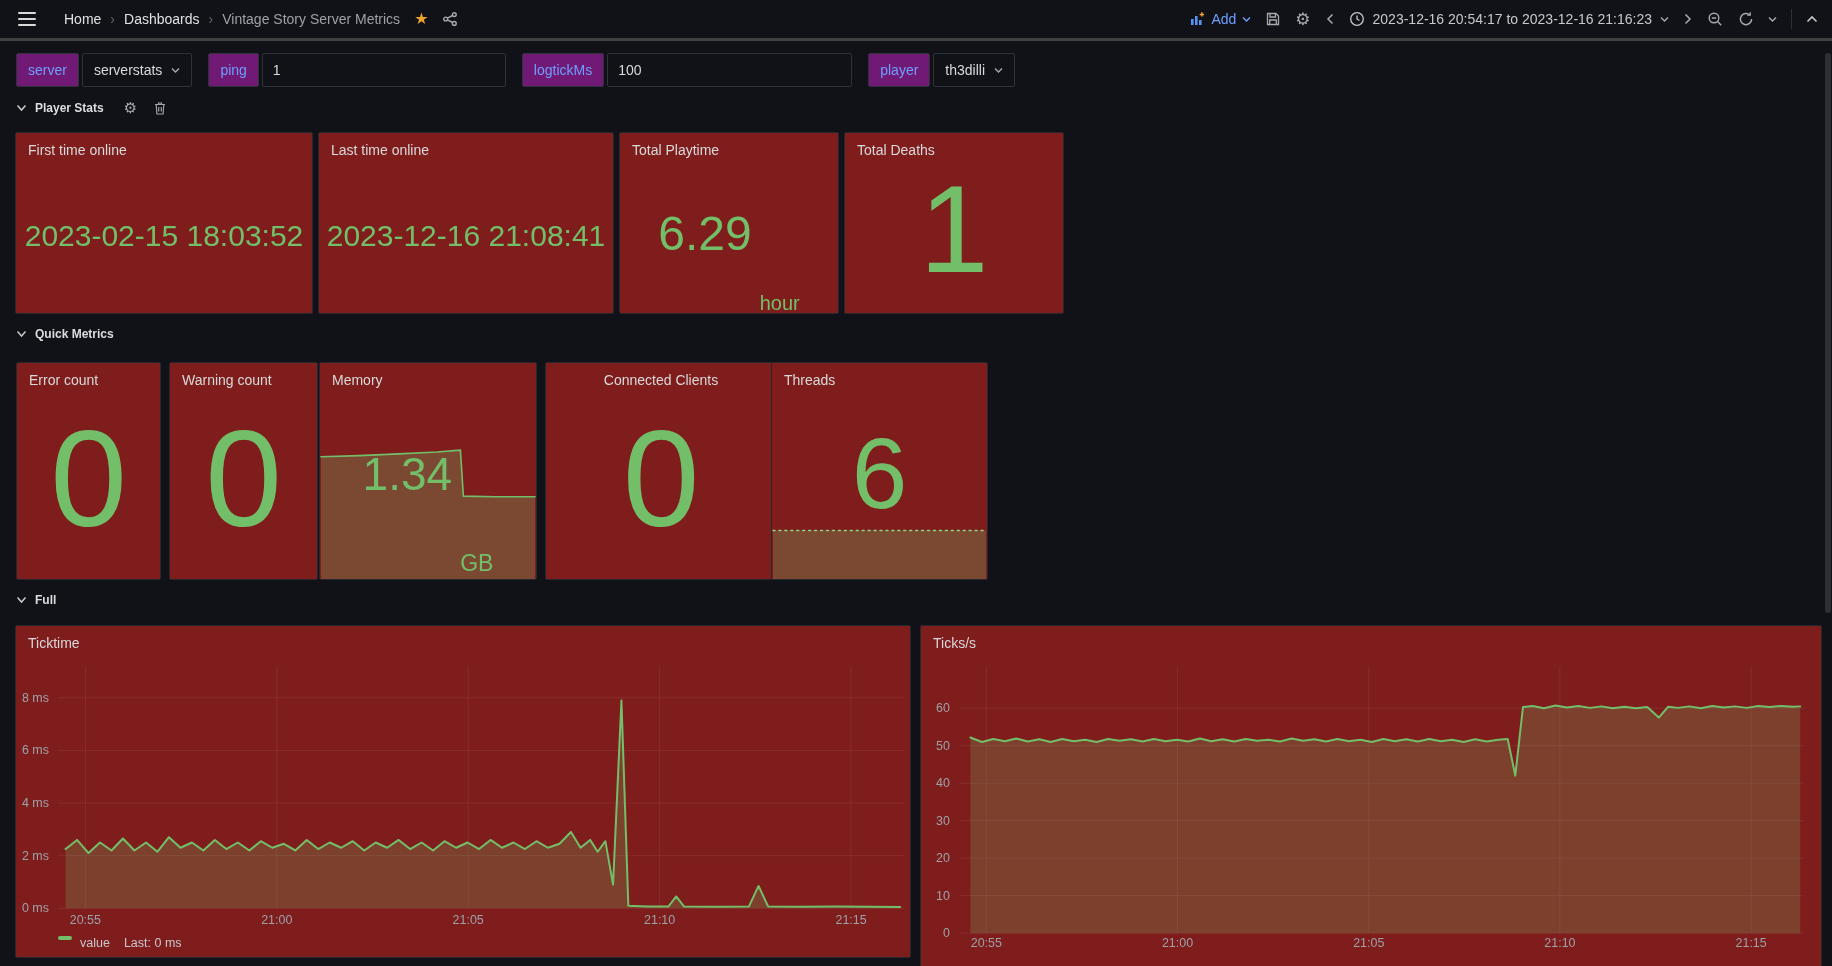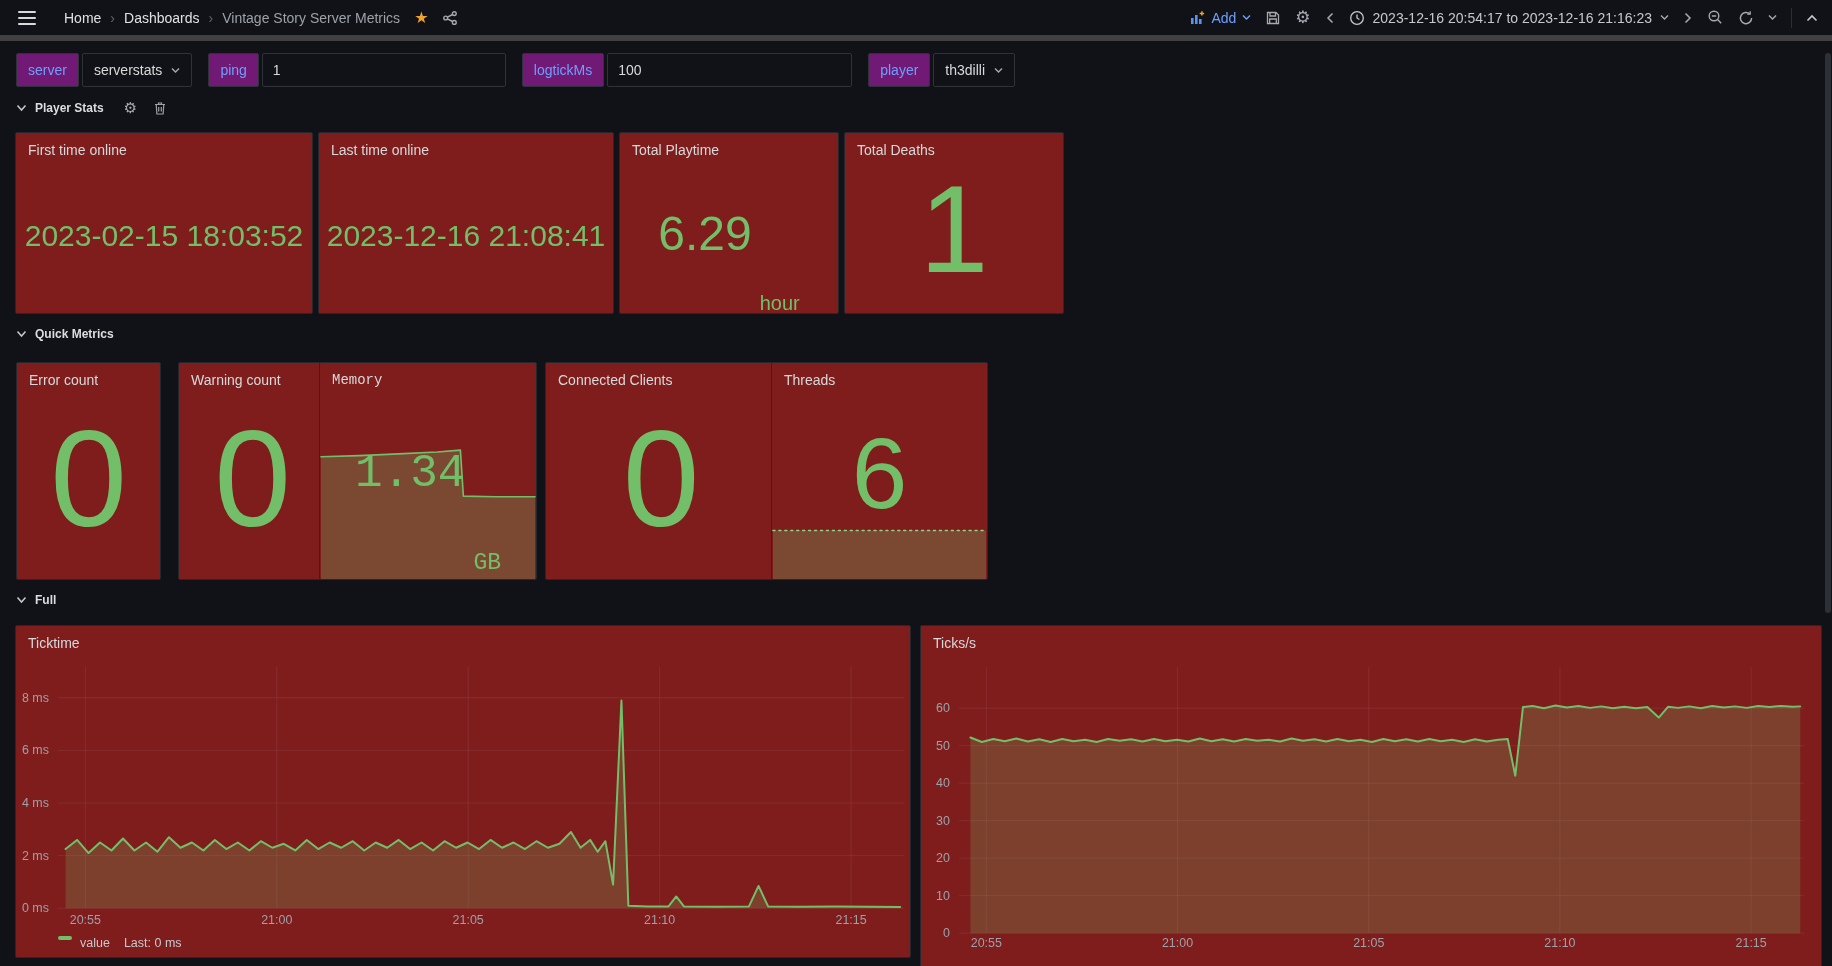--- a/index.html
+++ b/index.html
@@ -1,21 +1,21 @@
 <!DOCTYPE html>
 <html><head>
 <meta charset="utf-8">
 <style>
   html,body{margin:0;padding:0;background:#000;}
   .stage{position:relative;width:1832px;height:966px;overflow:hidden;background:#111217;
          font-family:"Liberation Sans","DejaVu Sans",sans-serif;color:#d8d9da;}
   
   .topnav{position:absolute;left:0;top:0;width:100%;height:41px;box-sizing:border-box;
           display:flex;align-items:center;justify-content:space-between;padding:0 14px;
-          background:#111217;border-bottom:6px solid #404040;}
+          background:#111217;border-bottom:3px solid #404040;}
   .nav-left,.nav-right{display:flex;align-items:center;gap:14px;}
   .menu-btn{display:flex;flex-direction:column;gap:4px;cursor:pointer;padding:4px;}
   .menu-btn span{display:block;width:18px;height:2px;background:#d8d9da;border-radius:1px;}
   .crumbs{display:flex;align-items:center;gap:9px;font-size:14px;margin-left:10px;}
   .crumb{color:#e0e1e3;cursor:pointer;}
   .crumb.current{color:#9da1a8;}
   .crumb-sep{color:#63666d;font-size:14px;}
   .star{color:#eda22e;font-size:16px;line-height:1;cursor:pointer;}
   .icon{display:inline-flex;align-items:center;justify-content:center;color:#a5a9b0;cursor:pointer;}
   .icon svg{display:block;}
@@ -216,36 +216,36 @@
     <svg width="11" height="8" viewBox="0 0 11 8" fill="none" stroke="#c7c8cc" stroke-width="1.5">
         <path d="M1.5 1.5L5.5 6l4-4.5"></path>
       </svg>
     <span class="row-title">Quick Metrics</span>
   </div>
 
   <div class="panel" style="left:16px;top:362px;width:145px;height:218px;">
     <div class="panel-title">Error count</div>
     <div class="stat-value v-zero">0</div>
   </div>
-  <div class="panel" style="left:178px;top:362px;width:149px;height:218px;">
+  <div class="panel" style="left:169px;top:362px;width:149px;height:218px;">
     <div class="panel-title">Warning count</div>
     <div class="stat-value v-zero">0</div>
   </div>
-  <div class="panel" style="left:319px;top:362px;width:218px;height:218px;font-family:Liberation Mono, monospace;">
+  <div class="panel" style="left:319px;top:362px;width:218px;height:218px;">
     <div class="panel-title">Memory</div>
     <svg class="chart-svg" viewBox="0 0 218 218" preserveAspectRatio="none">
         <path d="M1.0 94.7L40.1 93.5L79.2 91.7L118.3 89.8L141.7 87.9L144.7 134.4L176.9 135.0L217.0 135.0L217.0 218L1.0 218Z" fill="rgba(115,191,105,0.28)" stroke="none"></path>
         <path d="M1.0 94.7L40.1 93.5L79.2 91.7L118.3 89.8L141.7 87.9L144.7 134.4L176.9 135.0L217.0 135.0" fill="none" stroke="#73bf69" stroke-width="1.6" stroke-linejoin="round" stroke-linecap="round"></path>
       </svg>
     <div class="stat-value v-mem">
       <span>1.34</span>
       <span class="unit">GB</span>
     </div>
   </div>
-  <div class="panel" style="left:545px;top:362px;width:232px;height:218px;">
+  <div class="panel" style="left:545px;top:362px;width:232px;height:218px;text-align:center;">
     <div class="panel-title">Connected Clients</div>
     <div class="stat-value v-zero">0</div>
   </div>
   <div class="panel" style="left:771px;top:362px;width:217px;height:218px;">
     <div class="panel-title">Threads</div>
     <svg class="chart-svg" viewBox="0 0 217 218" preserveAspectRatio="none">
         <path d="M1.0 169.0L216.0 169.0L216.0 218L1.0 218Z" fill="rgba(115,191,105,0.28)" stroke="none"></path>
         <path d="M1.0 169.0L216.0 169.0" fill="none" stroke="#8fd186" stroke-width="1.6" stroke-linejoin="round" stroke-linecap="round" stroke-dasharray="2 4"></path>
       </svg>
     <div class="stat-value v-six">6</div>

